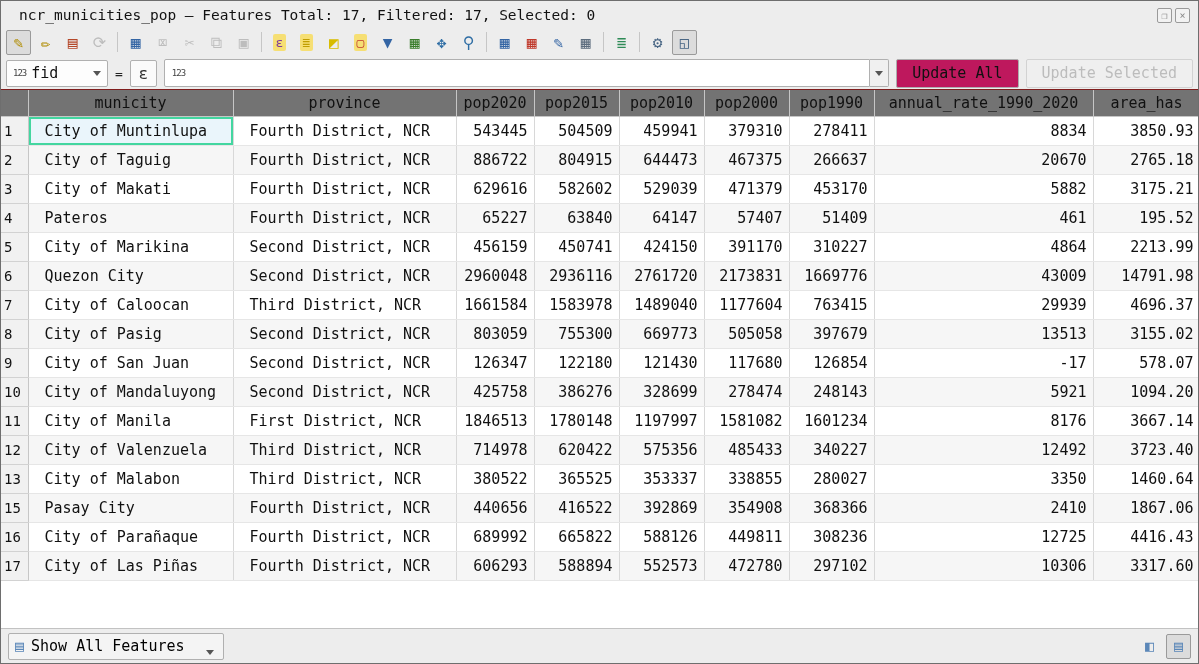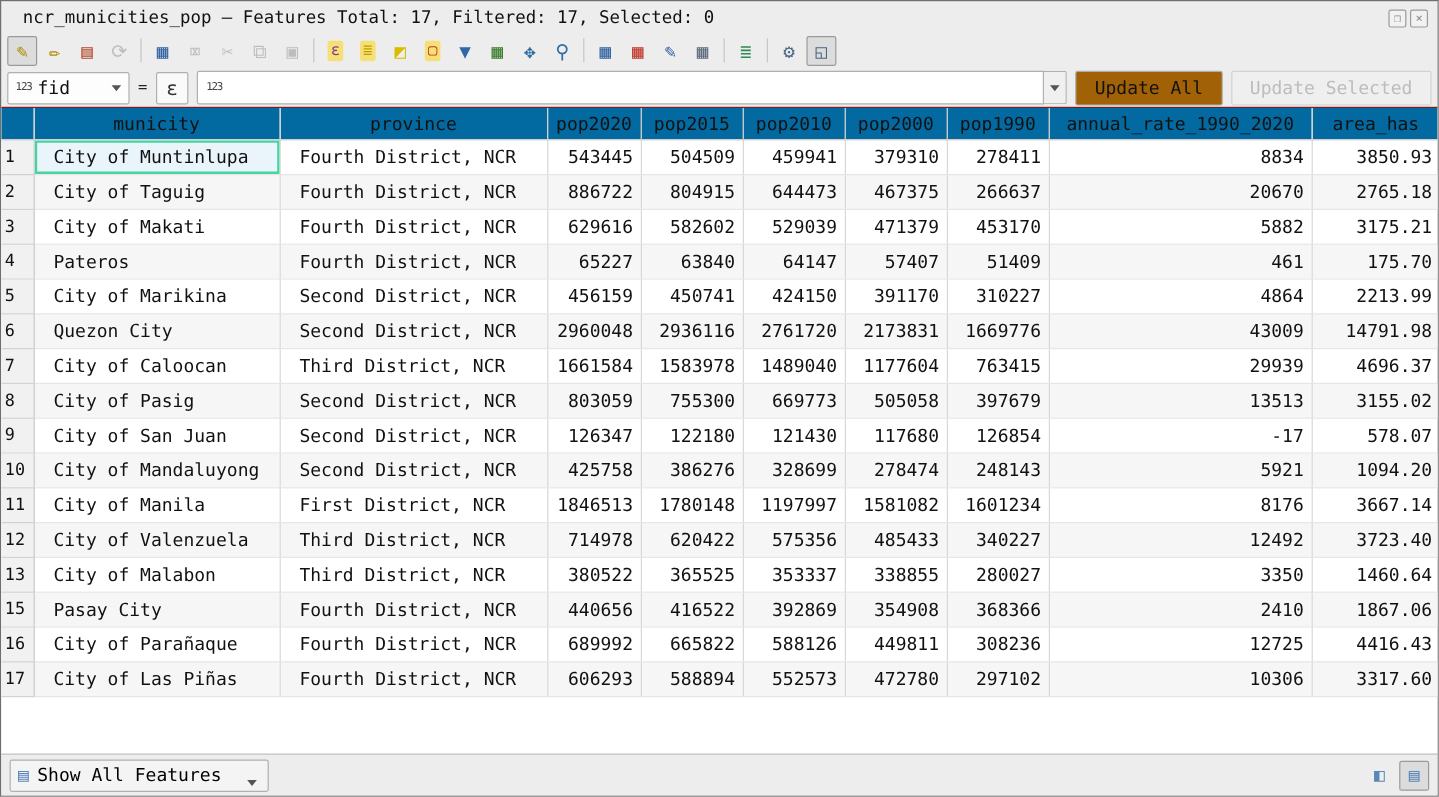--- a/index.html
+++ b/index.html
@@ -33,27 +33,27 @@
   .arrow-down { width:0; height:0; border-left:4px solid transparent; border-right:4px solid transparent;
                 border-top:5px solid #555; }
   .eq { font-size:13px; color:#222; }
   .eps-btn { width:27px; height:27px; border:1px solid #b0b0b0; border-radius:2px; background:#fafafa;
              display:flex; align-items:center; justify-content:center; font-size:16px; color:#333; }
   .expr-wrap { flex:1; display:flex; height:28px; }
   .expr-input { flex:1; border:1px solid #b0b0b0; border-radius:2px 0 0 2px; background:#fff;
                 display:flex; align-items:center; padding:0 7px; gap:7px; }
   .expr-drop { width:19px; border:1px solid #b0b0b0; border-left:none; border-radius:0 2px 2px 0;
                background:#f0f0f0; display:flex; align-items:center; justify-content:center; }
-  .btn { height:29px; border:1px solid #adadad; border-radius:2px; background:#a16207;
+  .btn { height:29px; border:1px solid #adadad; border-radius:2px; background:#be185d;
          padding:0 15px; font-size:15px; color:#111; display:flex; align-items:center; white-space:nowrap; }
   .btn.disabled { color:#bcbcbc; background:#efefef; border-color:#d2d2d2; }
   
   .table-area { flex:1 1 auto; overflow:hidden; background:#fff; }
   table { border-collapse:collapse; table-layout:fixed; width:1199px; font-size:15px; }
-  th { height:26px; background:#0369a1; border:1px solid #c6c6c6; border-top:none;
+  th { height:26px; background:#737373; border:1px solid #c6c6c6; border-top:none;
        font-weight:normal; text-align:center; color:#111; overflow:hidden; white-space:nowrap; }
   th.corner { border-left:none; }
   td { height:29px; border-right:1px solid #d8d8d8; border-bottom:1px solid #e6e6e6;
        overflow:hidden; white-space:nowrap; color:#111; }
   td.rownum { background:#f1f1f1; border-right:1px solid #c6c6c6; border-bottom:1px solid #d2d2d2;
               padding-left:3px; font-size:14px; }
   td.cell-text { padding-left:16px; text-align:left; }
   td.cell-num { padding-right:6px; text-align:right; }
   tbody tr:nth-child(even) td { background:#f6f6f6; }
   tbody tr:nth-child(even) td.rownum { background:#f1f1f1; }
@@ -250,21 +250,21 @@
           <tr>
             <td class="rownum">4</td>
             <td class="cell-text">Pateros</td>
             <td class="cell-text">Fourth District, NCR</td>
             <td class="cell-num">65227</td>
             <td class="cell-num">63840</td>
             <td class="cell-num">64147</td>
             <td class="cell-num">57407</td>
             <td class="cell-num">51409</td>
             <td class="cell-num">461</td>
-            <td class="cell-num">175.70</td>
+            <td class="cell-num">195.52</td>
           </tr>
           <tr>
             <td class="rownum">5</td>
             <td class="cell-text">City of Marikina</td>
             <td class="cell-text">Second District, NCR</td>
             <td class="cell-num">456159</td>
             <td class="cell-num">450741</td>
             <td class="cell-num">424150</td>
             <td class="cell-num">391170</td>
             <td class="cell-num">310227</td>

